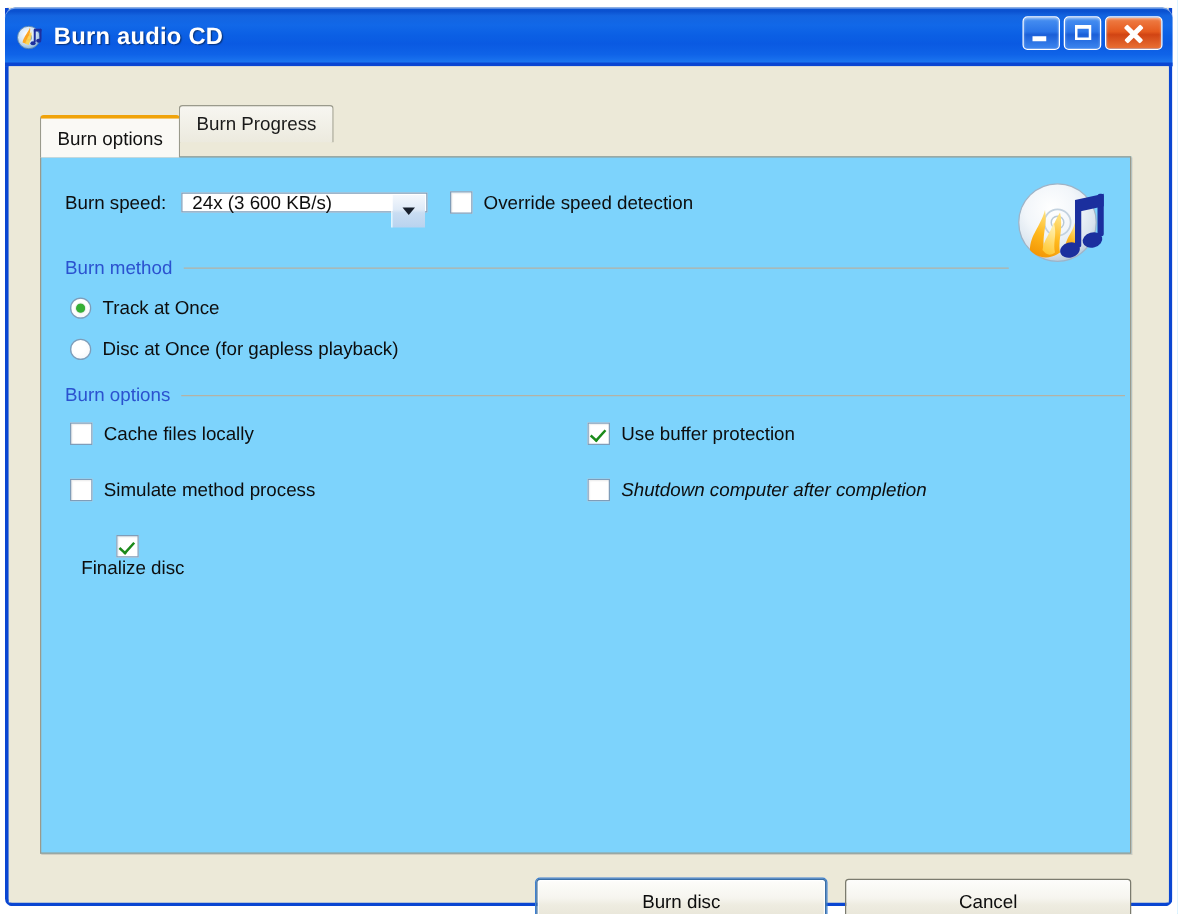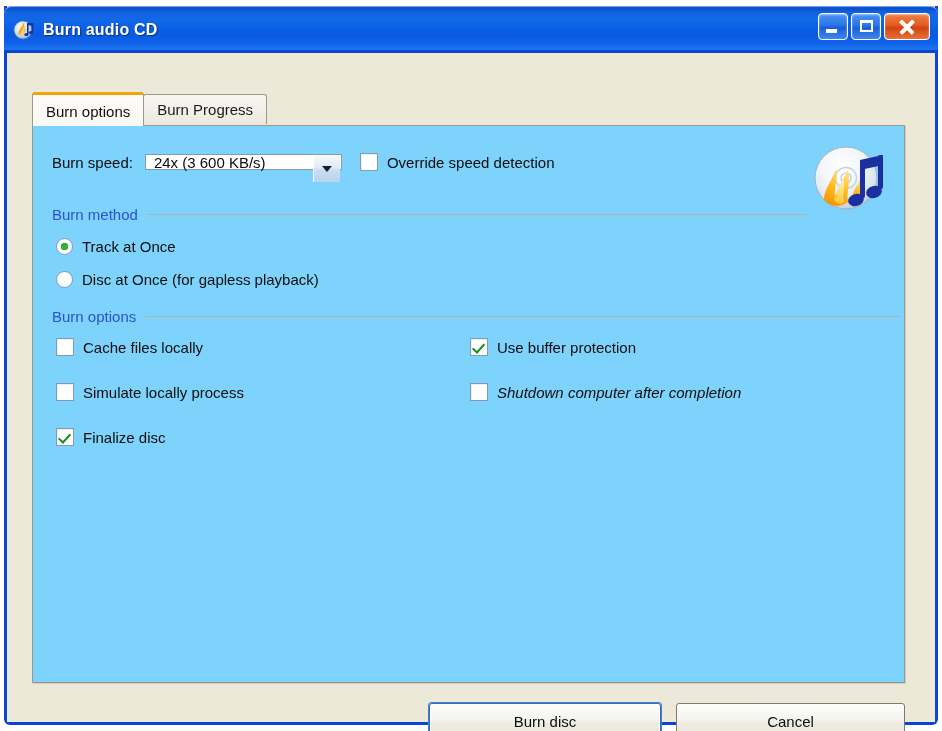--- a/index.html
+++ b/index.html
@@ -50,21 +50,21 @@
   }
 
   .title-icon {
     width: 22px; height: 22px;
     margin-left: 9px;
     position: relative;
     flex: 0 0 auto;
   }
   .title-text {
     color: #ffffff;
-    font-size: 16px;
+    font-size: 19px;
     font-weight: bold;
     margin-left: 8px;
     text-shadow: 1px 1px 1px rgba(0,0,0,0.45);
     letter-spacing: 0.2px;
     white-space: nowrap;
   }
 
   .winbtns {
     position: absolute;
     right: 8px;
@@ -143,21 +143,21 @@
     height: 34px;
     background: #faf9f5;
     border-color: #9a9a8c;
     border-top: 3px solid #f0a30a;
     padding-top: 1px;
     z-index: 4;
     margin-right: -1px;
   }
   .tab.inactive {
     background: linear-gradient(to bottom,#f7f6f1,#eceade);
-    margin-bottom: 2px;
+    margin-bottom: 12px;
     color: #1a1a1a;
   }
 
   
   .panel {
     position: absolute;
     left: 25px;
     top: 72px;
     width: 873px;
     height: 558px;
@@ -445,24 +445,24 @@
         <span class="group-rule"></span>
       </div>
 
       <label class="opt-row" style="left:23px; top:212px;">
         <span class="cbox"></span>
         <span class="cbox-label">Cache files locally</span>
       </label>
 
       <label class="opt-row" style="left:23px; top:257px;">
         <span class="cbox"></span>
-        <span class="cbox-label">Simulate locally process</span>
-      </label>
-
-      <label class="opt-row" style="left:23px; top:302px;">
+        <span class="cbox-label">Simulate method process</span>
+      </label>
+
+      <label class="opt-row" style="left:23px; top:302px;flex-direction:column;">
         <span class="cbox checked"></span>
         <span class="cbox-label">Finalize disc</span>
       </label>
 
       <label class="opt-row" style="left:437px; top:212px;">
         <span class="cbox checked"></span>
         <span class="cbox-label">Use buffer protection</span>
       </label>
 
       <label class="opt-row" style="left:437px; top:257px;font-style:italic;">

